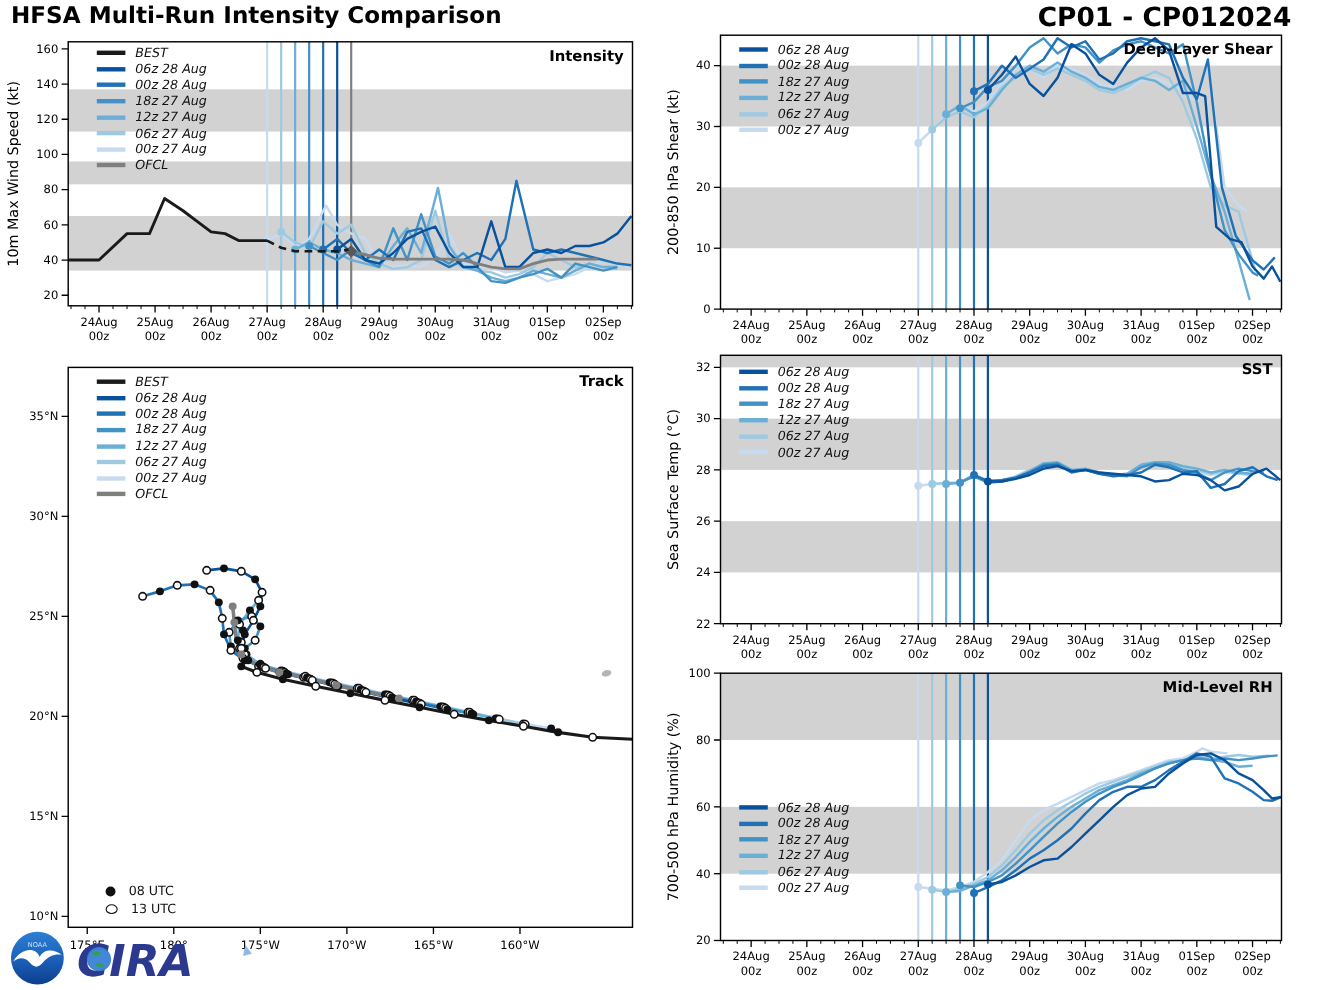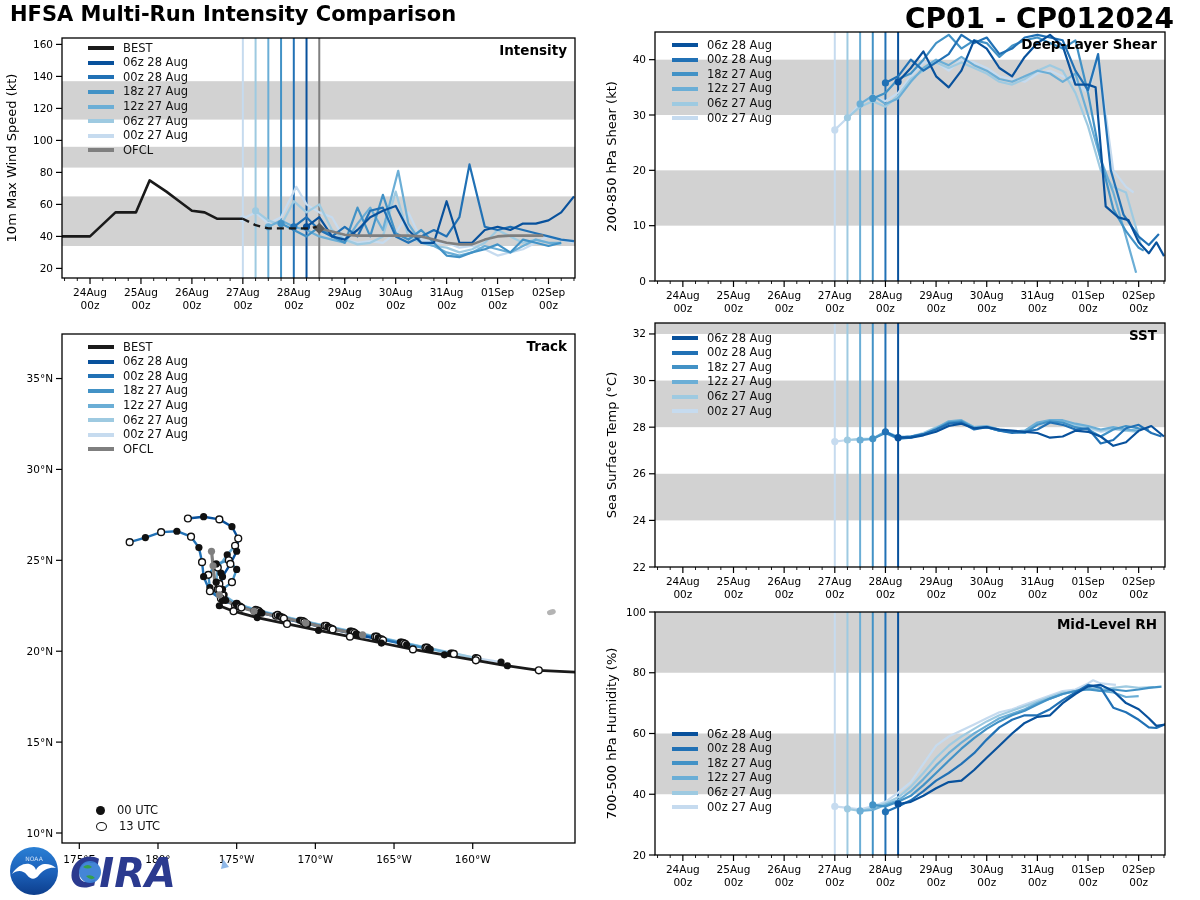--- a/index.html
+++ b/index.html
@@ -1,21 +1,21 @@
 <!DOCTYPE html>
 <html><head>
 <meta charset="utf-8">
 <style>
   html,body{margin:0;padding:0;background:#fff;}
   #app{position:relative;width:1200px;height:900px;background:#fff;overflow:hidden;
        font-family:"DejaVu Sans","Liberation Sans",sans-serif;}
   .main-title{position:absolute;left:10px;top:2px;font-size:21px;font-weight:bold;color:#000;}
-  .storm-title{position:absolute;right:26px;top:2px;font-size:28px;font-weight:bold;color:#000;}
+  .storm-title{position:absolute;right:26px;top:2px;font-size:24px;font-weight:bold;color:#000;}
   svg{position:absolute;}
-  .legend{position:absolute;z-index:5;}
+  .legend{position:absolute;z-index:5;font-style:italic;}
   .legend-row{display:flex;align-items:center;height:14.6px;}
   .legend-swatch{width:26px;height:4px;margin-right:9px;flex:0 0 26px;}
   .legend-label{font-size:11.5px;color:#111;line-height:1;}
   .mlegend{position:absolute;z-index:5;}
   .mlegend-row{display:flex;align-items:center;height:16px;}
   .mk{width:9px;height:9px;border-radius:50%;margin:0 12px 0 4px;flex:0 0 9px;}
   .mk.filled{background:#111;}
   .mk.open{background:#fff;border:1.6px solid #111;width:7px;height:7px;}
   .mlegend-label{font-size:11.5px;color:#111;}
 </style>
@@ -835,21 +835,21 @@
         <div class="legend-row">
           <span class="legend-swatch" style="background: rgb(127, 127, 127);"></span>
           <span class="legend-label">OFCL</span>
         </div>
       </div>
     </div>
 
   <div class="mlegend" id="marker-legend" style="left: 92px; top: 802px;">
     <div class="mlegend-row">
       <span class="mk filled"></span>
-      <span class="mlegend-label">00 UTC</span>
+      <span class="mlegend-label">08 UTC</span>
     </div>
     <div class="mlegend-row">
       <span class="mk open"></span>
       <span class="mlegend-label">13 UTC</span>
     </div>
   </div>
 
   <svg style="left:8px;top:845px" width="300" height="52">
     <defs>
       <linearGradient id="gnoaa" x1="0" y1="0" x2="0" y2="1">

